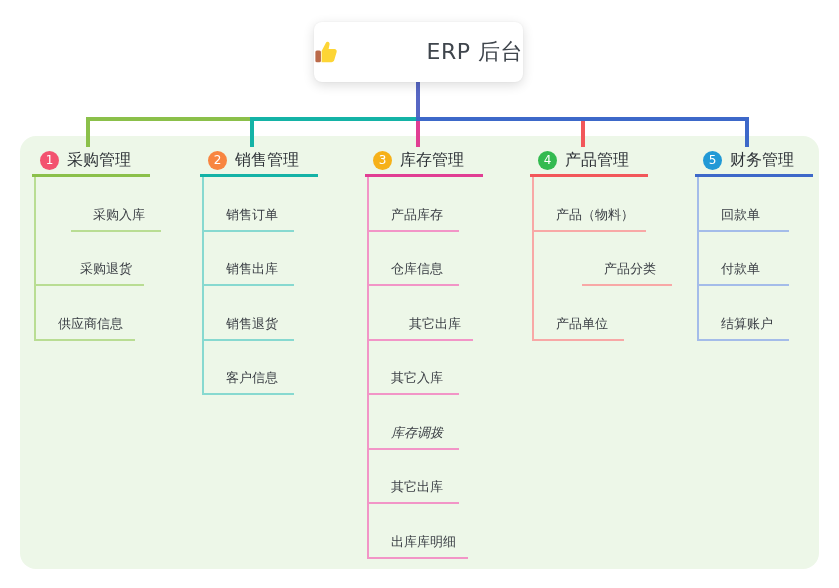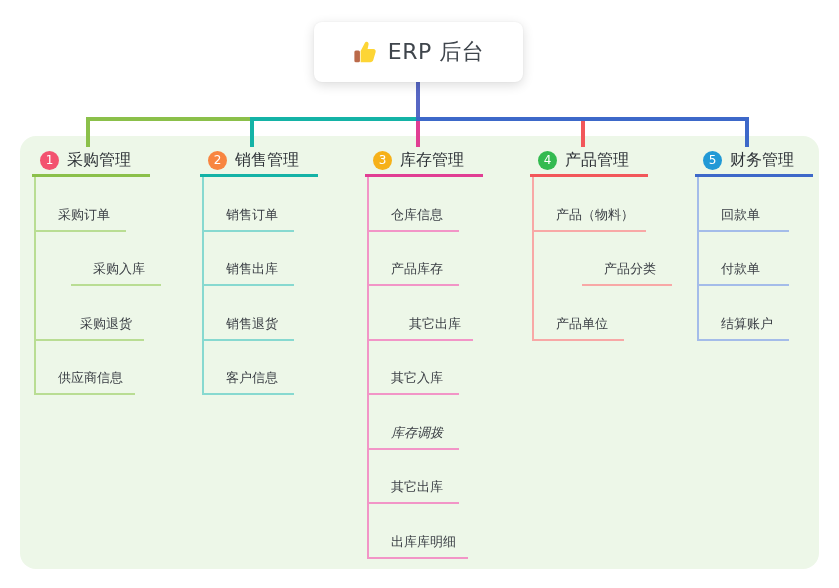--- a/index.html
+++ b/index.html
@@ -1,21 +1,21 @@
 <!DOCTYPE html>
 <html><head>
 <meta charset="utf-8">
 <style>
   html,body{margin:0;padding:0;background:#ffffff;width:839px;height:588px;overflow:hidden;
     font-family:"DejaVu Sans","Liberation Sans",sans-serif;}
   #canvas{position:relative;width:839px;height:588px;background:#ffffff;}
   
   .root-node{position:absolute;left:314px;top:22px;width:209px;height:60px;background:#ffffff;
     border-radius:8px;box-shadow:0 3px 12px rgba(0,0,0,0.14),0 0 2px rgba(0,0,0,0.06);
-    display:flex;align-items:center;justify-content:center;gap:10px;z-index:5;}
+    display:flex;align-items:center;justify-content:space-between;gap:10px;z-index:5;}
   .root-title{font-size:22px;color:#3f454c;letter-spacing:0.5px;}
   
   .panel{position:absolute;left:20px;top:136px;width:799px;height:433px;background:#edf7e8;border-radius:16px;}
   
   .cline{position:absolute;}
   
   .branch{position:absolute;top:147px;width:118px;}
   .branch-header{height:27px;display:flex;align-items:center;gap:8px;padding-left:8px;
     border-bottom:3px solid #999;box-sizing:content-box;}
   .badge{width:19px;height:19px;border-radius:50%;color:#fff;font-size:12px;line-height:19px;
@@ -49,21 +49,20 @@
     <div class="cline" style="left: 250px; top: 117px; width: 4px; height: 30px; background: rgb(20, 179, 166);"></div>
     <div class="cline" style="left: 416px; top: 121px; width: 4px; height: 26px; background: rgb(225, 62, 147);"></div>
     <div class="cline" style="left: 581px; top: 121px; width: 4px; height: 26px; background: rgb(242, 87, 90);"></div>
     <div class="cline" style="left: 745px; top: 117px; width: 4px; height: 30px; background: rgb(61, 104, 201);"></div>
     <div class="branch" style="left: 32px;">
       <div class="branch-header" style="border-bottom-color: rgb(139, 192, 74);">
         <span class="badge" style="background: rgb(243, 83, 111);">1</span>
         <span class="branch-title">采购管理</span>
       </div>
       <ul class="children" style="border-left-color: rgb(185, 221, 147);">
-        <li style="border-bottom-color: rgb(185, 221, 147);">采购订单</li>
         <li style="border-bottom-color: rgb(185, 221, 147); margin-left: 35px;">采购入库</li>
         <li style="border-bottom-color: rgb(185, 221, 147); padding-left: 44px;">采购退货</li>
         <li style="border-bottom-color: rgb(185, 221, 147);">供应商信息</li>
       </ul>
     </div>
     <div class="branch" style="left: 200px;">
       <div class="branch-header" style="border-bottom-color: rgb(20, 179, 166);">
         <span class="badge" style="background: rgb(248, 133, 64);">2</span>
         <span class="branch-title">销售管理</span>
       </div>
@@ -73,22 +72,22 @@
         <li style="border-bottom-color: rgb(135, 217, 208);">销售退货</li>
         <li style="border-bottom-color: rgb(135, 217, 208);">客户信息</li>
       </ul>
     </div>
     <div class="branch" style="left: 365px;">
       <div class="branch-header" style="border-bottom-color: rgb(225, 62, 147);">
         <span class="badge" style="background: rgb(246, 177, 25);">3</span>
         <span class="branch-title">库存管理</span>
       </div>
       <ul class="children" style="border-left-color: rgb(242, 149, 199);">
+        <li style="border-bottom-color: rgb(242, 149, 199);">产品库存</li>
         <li style="border-bottom-color: rgb(242, 149, 199);">仓库信息</li>
-        <li style="border-bottom-color: rgb(242, 149, 199);">产品库存</li>
         <li style="border-bottom-color: rgb(242, 149, 199); padding-left: 40px;">其它出库</li>
         <li style="border-bottom-color: rgb(242, 149, 199);">其它入库</li>
         <li style="border-bottom-color: rgb(242, 149, 199); font-style: italic;">库存调拨</li>
         <li style="border-bottom-color: rgb(242, 149, 199);">其它出库</li>
         <li style="border-bottom-color: rgb(242, 149, 199);">出库库明细</li>
       </ul>
     </div>
     <div class="branch" style="left: 530px;">
       <div class="branch-header" style="border-bottom-color: rgb(242, 87, 90);">
         <span class="badge" style="background: rgb(51, 186, 80);">4</span>

